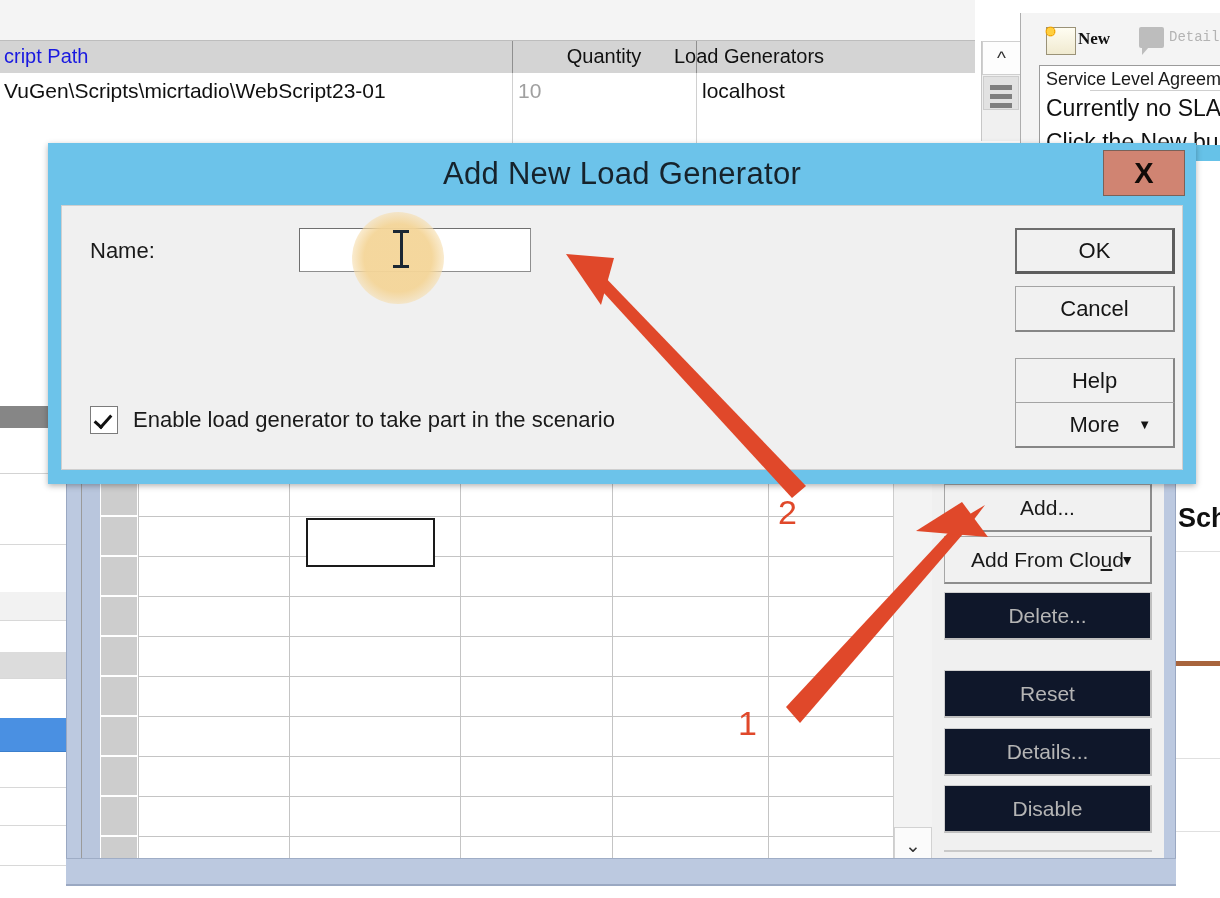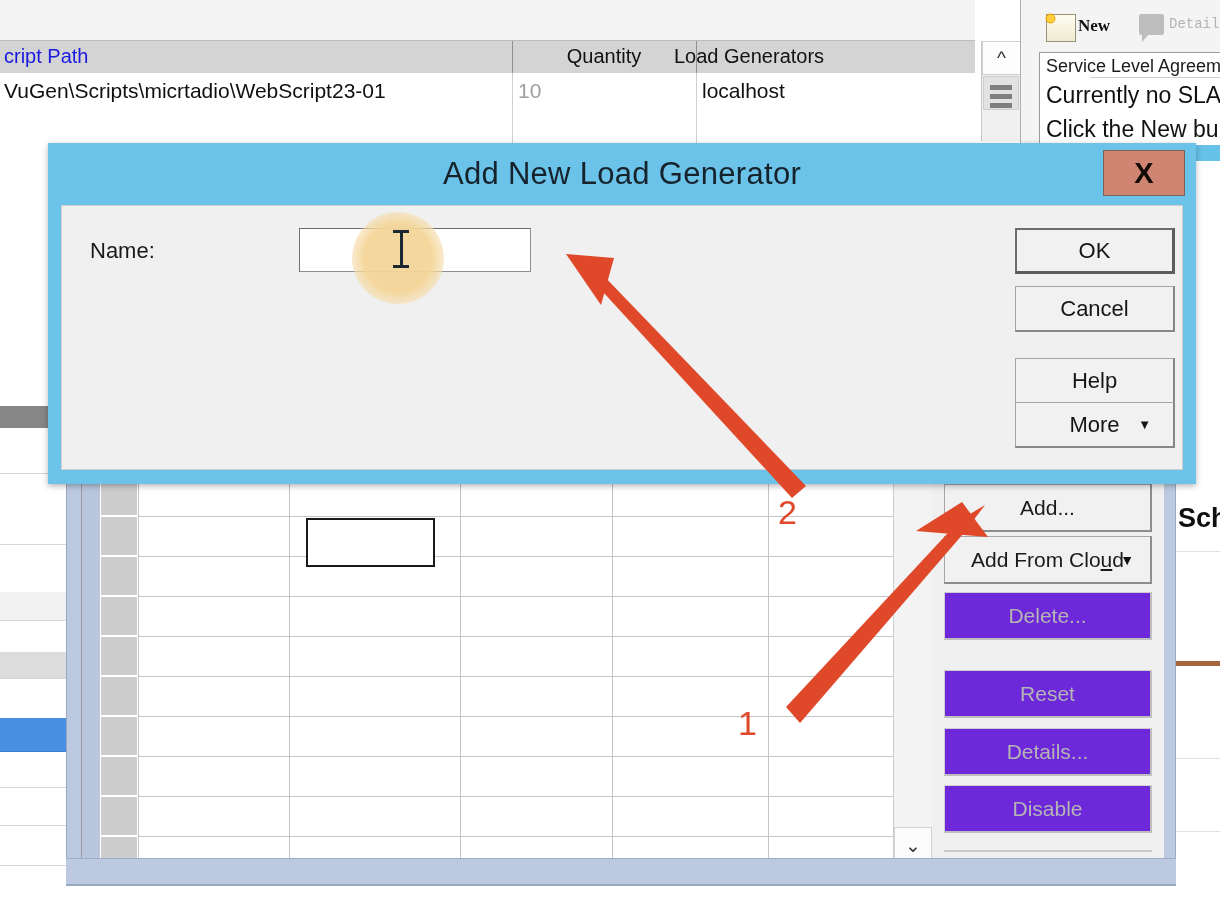--- a/index.html
+++ b/index.html
@@ -48,21 +48,21 @@
   .lrow.gray{background:#868686;border-bottom:1px solid #5f5f5f;}
 
   
   .lp{left:0;top:500px;width:68px;height:398px;background:#fff;}
   .lp .r{position:absolute;left:0;width:68px;border-bottom:1px solid #d8d8d8;}
   .lp .r.sel{background:#4a90e2;border-bottom:1px solid #3b7fcc;}
   .lp .r.head{background:#f2f2f2;}
   .lp .r.gry{background:#dcdcdc;}
 
   
-  .sla-pane{left:1020px;top:0;width:200px;height:160px;background:#f4f4f4;border-left:1px solid #aeaeae;}
+  .sla-pane{left:1020px;top:13px;width:200px;height:160px;background:#f4f4f4;border-left:1px solid #aeaeae;}
   .sla-toolbar{position:absolute;left:0;top:8px;width:200px;height:36px;}
   .sla-newicon{position:absolute;left:25px;top:6px;width:28px;height:26px;background:linear-gradient(#fffdf2,#f0ead0);border:1px solid #9a9277;}
   .sla-newicon:before{content:"";position:absolute;left:-3px;top:-3px;width:13px;height:13px;
      background:radial-gradient(circle,#ffcf3f 0 40%,#f2a400 45%,transparent 60%);}
   .sla-newtxt{position:absolute;left:57px;top:8px;font-size:17px;font-weight:bold;color:#111;font-family:"Liberation Serif",serif;}
   .sla-dicon{position:absolute;left:118px;top:6px;width:25px;height:21px;background:#bdbdbd;border-radius:2px;}
   .sla-dicon:after{content:"";position:absolute;left:3px;bottom:-7px;border-left:7px solid #bdbdbd;border-bottom:8px solid transparent;}
   .sla-dtxt{position:absolute;left:148px;top:8px;font-size:14px;color:#b3b3b3;font-family:Liberation Mono, monospace;}
   .sla-box{position:absolute;left:18px;top:52px;width:185px;height:108px;background:#fff;border:1px solid #9b9b9b;border-right:none;}
   .sla-box .hdr{position:absolute;left:6px;top:3px;font-size:18px;color:#1a1a1a;white-space:nowrap;}
@@ -88,21 +88,21 @@
   
   .gsb{position:absolute;left:811px;top:0;width:39px;height:383px;background:#f3f3f3;border-left:1px solid #cdcdcd;}
   .gsb .dn{position:absolute;left:0;bottom:0;width:38px;height:36px;background:#fbfbfb;border:1px solid #d2d2d2;box-sizing:border-box;
     display:flex;align-items:center;justify-content:center;font-size:19px;color:#333;}
 
   
   .btncol{position:absolute;left:850px;top:0;width:232px;height:383px;background:#f0f0f0;}
   .wbtn{position:absolute;left:12px;width:208px;height:48px;background:#f1f1f1;border:1px solid #a6a6a6;
      border-bottom:2px solid #8d8d8d;border-right:2px solid #8d8d8d;box-sizing:border-box;
      display:flex;align-items:center;justify-content:center;font-size:21px;color:#1a1a1a;}
-  .wbtn.dis{color:#b5b5b5;border-color:#cfcfcf;border-bottom:2px solid #bfbfbf;border-right:2px solid #bfbfbf;background:#6d28d9;}
+  .wbtn.dis{color:#b5b5b5;border-color:#cfcfcf;border-bottom:2px solid #bfbfbf;border-right:2px solid #bfbfbf;background:#0f172a;}
   .wbtn .cv{position:absolute;right:16px;font-size:14px;color:#111;}
   .u{text-decoration:underline;}
 
   
   .farcol{left:1176px;top:473px;width:44px;height:425px;background:#fff;}
   .farcol .sch{position:absolute;left:2px;top:30px;font-size:27px;color:#101010;font-weight:bold;white-space:nowrap;}
   .farcol .sep{position:absolute;left:0;width:44px;height:1px;background:#e0e0e0;}
   .farcol .brown{position:absolute;left:0;top:188px;width:44px;height:5px;background:#a8643c;}
 
   
@@ -325,20 +325,24 @@
 
   <div class="body">
 
     <div class="frow" style="top:22px;height:44px">
       <div class="flabel" style="left:28px;top:10px">Name:</div>
       <div class="finput" style="left:237px;top:0px;width:232px;height:44px"></div>
     </div>
 
 
 
+    <div class="cbrow">
+      <div class="cbox"></div>
+      <div class="cbtxt">Enable load generator to take part in the scenario</div>
+    </div>
 
     <div class="dbtn primary" style="top:22px">
         <span>OK</span>
       </div>
     <div class="dbtn" style="top:80px">
         <span>Cancel</span>
       </div>
     <div class="dbtn" style="top:152px">
         <span>Help</span>
       </div>

